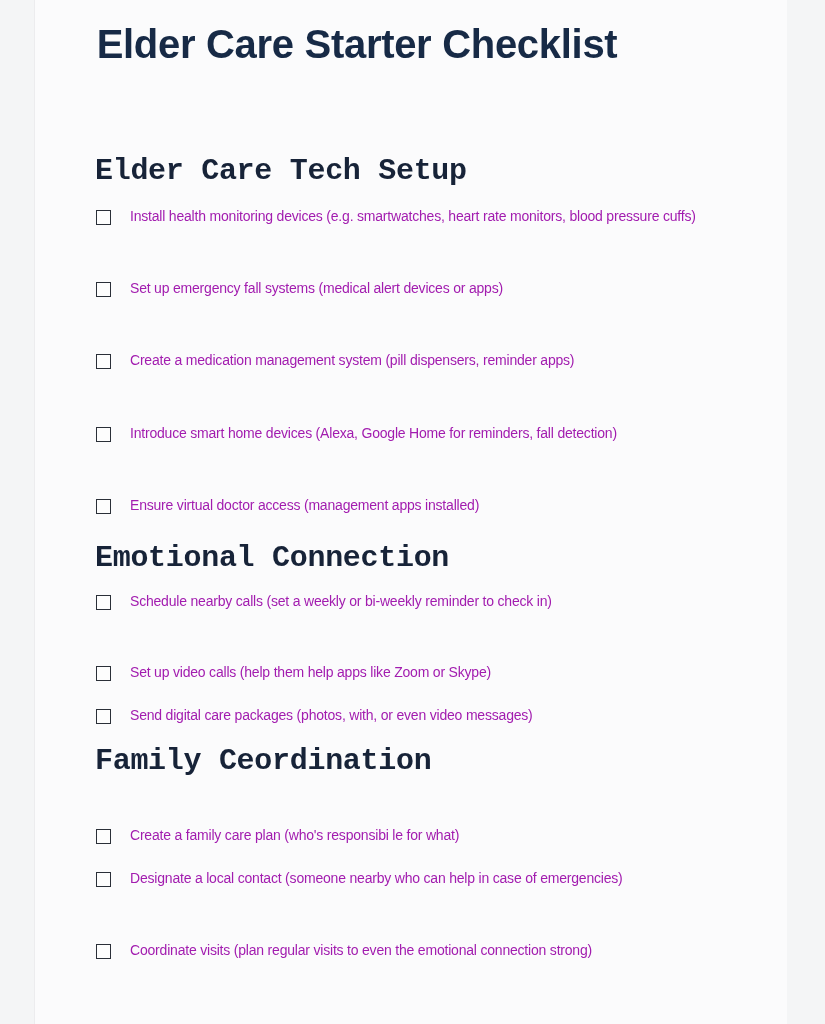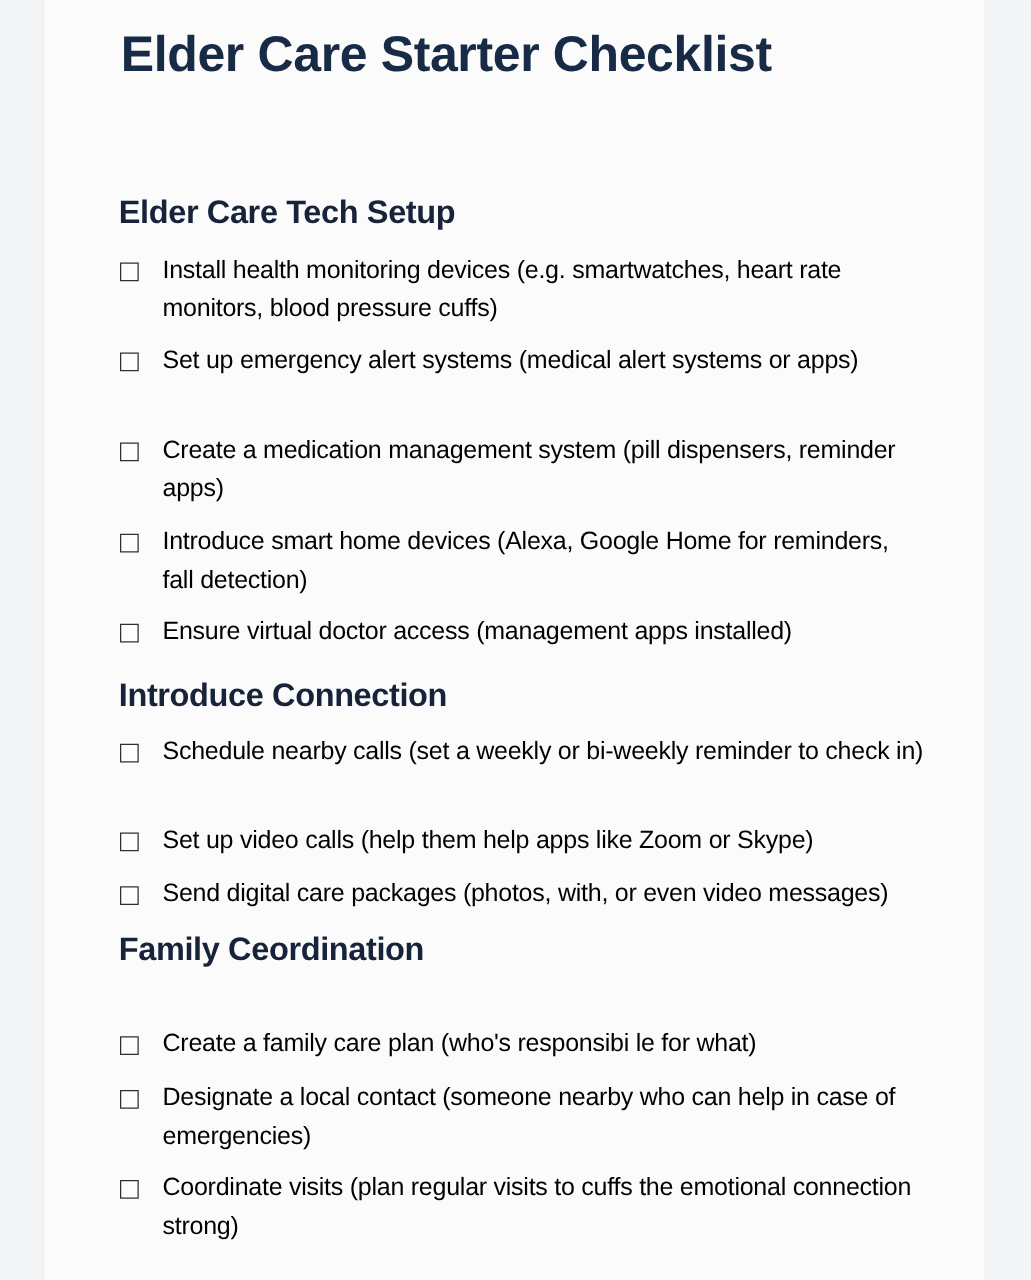--- a/index.html
+++ b/index.html
@@ -15,68 +15,68 @@
   }
   .title {
     position:absolute; left:0; top:18px; width:714px;
     text-align:center; color:#172a46;
     font-weight:bold; font-size:40px; line-height:52px;
     letter-spacing:-0.3px;
   }
   .title div { white-space:nowrap; }
   .section-h {
     position:absolute; left:95px;
-    font-weight:bold; font-size:26px; color:#172338;
-    letter-spacing:-0.3px; white-space:nowrap;
+    font-weight:bold; font-size:30px; color:#172338;
+    letter-spacing:-0.3px; white-space:nowrap;font-family:Liberation Mono, monospace;
   }
   .item { position:absolute; left:95px; width:660px; }
   .cb {
     position:absolute; left:1px; top:9px; width:15px; height:15px;
     border:1.6px solid #2a2f38; background:#fdfdfd; box-sizing:border-box;
     cursor:pointer;
   }
   .txt {
     position:absolute; left:35px; top:0; width:610px;
-    font-size:20px; line-height:31px; color:#000000;
+    font-size:14px; line-height:31px; color:#a21caf;
     letter-spacing:-0.2px;
   }
 </style>
 </head>
 <body>
 
 <div class="page"></div>
 
 <div class="title">
   <div>Elder Care Starter Checklist</div>
 </div>
 
 <div class="section-h" style="top:154px;">Elder Care Tech Setup</div>
 
 <div class="item" style="top:201px;">
   <span class="cb"></span>
   <div class="txt">Install health monitoring devices (e.g. smartwatches, heart rate monitors, blood pressure cuffs)</div>
 </div>
 <div class="item" style="top:273px;">
   <span class="cb"></span>
-  <div class="txt">Set up emergency alert systems (medical alert systems or apps)</div>
+  <div class="txt">Set up emergency fall systems (medical alert devices or apps)</div>
 </div>
 <div class="item" style="top:345px;">
   <span class="cb"></span>
   <div class="txt">Create a medication management system (pill dispensers, reminder apps)</div>
 </div>
 <div class="item" style="top:418px;">
   <span class="cb"></span>
   <div class="txt">Introduce smart home devices (Alexa, Google Home for reminders, fall detection)</div>
 </div>
 <div class="item" style="top:490px;">
   <span class="cb"></span>
   <div class="txt">Ensure virtual doctor access (management apps installed)</div>
 </div>
 
-<div class="section-h" style="top:541px;">Introduce Connection</div>
+<div class="section-h" style="top:541px;">Emotional Connection</div>
 
 <div class="item" style="top:586px;">
   <span class="cb"></span>
   <div class="txt">Schedule nearby calls (set a weekly or bi-weekly reminder to check in)</div>
 </div>
 <div class="item" style="top:657px;">
   <span class="cb"></span>
   <div class="txt">Set up video calls (help them help apps like Zoom or Skype)</div>
 </div>
 <div class="item" style="top:700px;">
@@ -89,14 +89,14 @@
 <div class="item" style="top:820px;">
   <span class="cb"></span>
   <div class="txt">Create a family care plan (who's responsibi le for what)</div>
 </div>
 <div class="item" style="top:863px;">
   <span class="cb"></span>
   <div class="txt">Designate a local contact (someone nearby who can help in case of emergencies)</div>
 </div>
 <div class="item" style="top:935px;">
   <span class="cb"></span>
-  <div class="txt">Coordinate visits (plan regular visits to cuffs the emotional connection strong)</div>
+  <div class="txt">Coordinate visits (plan regular visits to even the emotional connection strong)</div>
 </div>
 
 </body></html>

